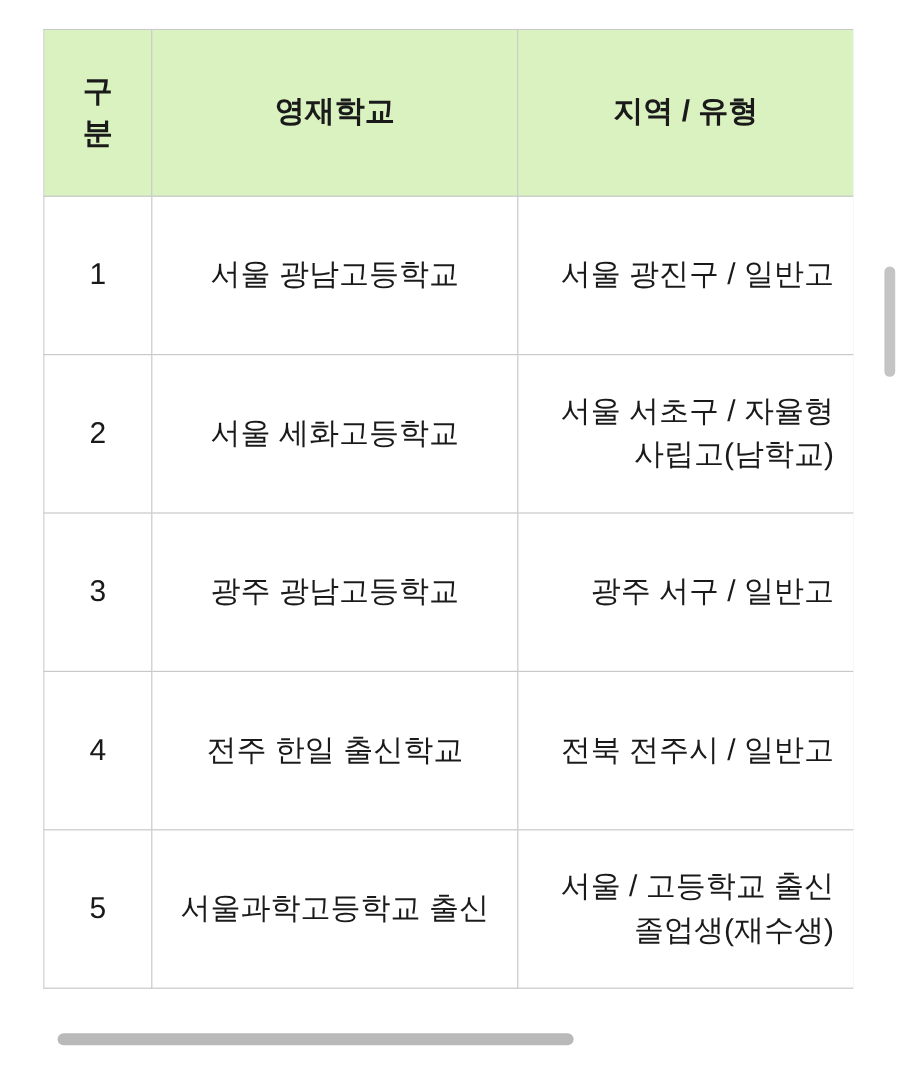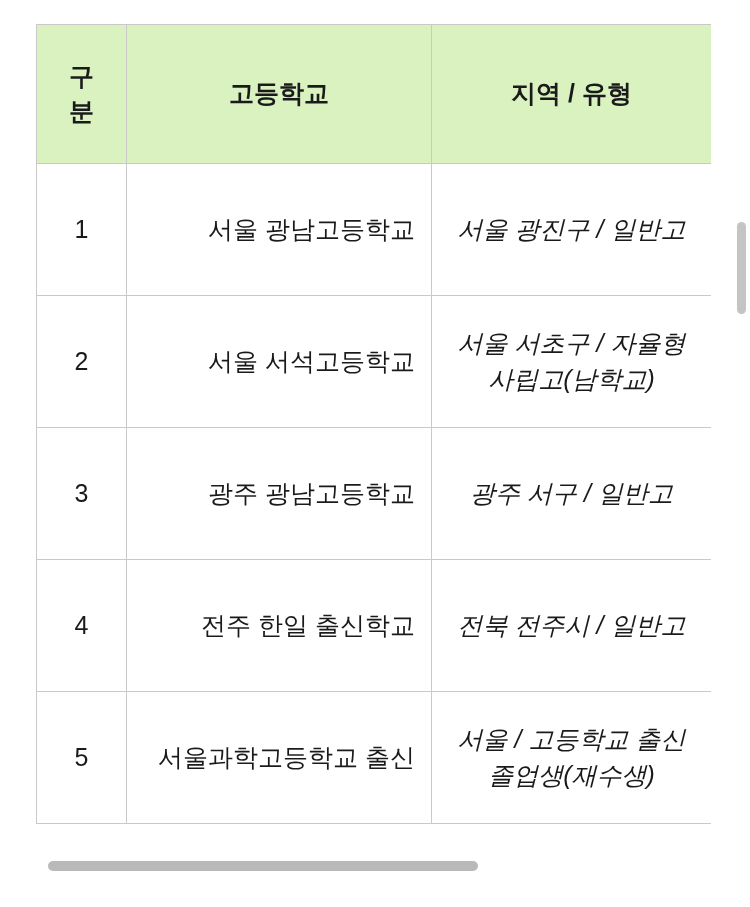--- a/index.html
+++ b/index.html
@@ -56,27 +56,26 @@
     padding-left: 6px;
     padding-right: 6px;
   }
   td.col-num {
     text-align: center;
     font-size: 26px;
     padding-left: 6px;
     padding-right: 6px;
   }
   td.col-school {
-    text-align: right;
+    text-align: center;
     font-size: 25px;
   }
   td.col-region {
-    text-align: center;
+    text-align: right;
     font-size: 25px;
-    font-style: italic;
   }
   tbody tr { height: 132px; }
 
   
   .hscroll-track {
     position: absolute;
     left: 36px;
     bottom: 36px;
     width: 675px;
     height: 10px;
@@ -118,33 +117,33 @@
   <div class="table-wrap">
     <table class="data-table">
       <colgroup>
         <col class="c0">
         <col class="c1">
         <col class="c2">
       </colgroup>
       <thead>
         <tr>
           <th class="head-num">구<br>분</th>
-          <th>고등학교</th>
+          <th>영재학교</th>
           <th>지역 / 유형</th>
         </tr>
       </thead>
       <tbody>
         <tr>
           <td class="col-num">1</td>
           <td class="col-school">서울 광남고등학교</td>
           <td class="col-region">서울 광진구 / 일반고</td>
         </tr>
         <tr>
           <td class="col-num">2</td>
-          <td class="col-school">서울 서석고등학교</td>
+          <td class="col-school">서울 세화고등학교</td>
           <td class="col-region">서울 서초구 / 자율형 사립고(남학교)</td>
         </tr>
         <tr>
           <td class="col-num">3</td>
           <td class="col-school">광주 광남고등학교</td>
           <td class="col-region">광주 서구 / 일반고</td>
         </tr>
         <tr>
           <td class="col-num">4</td>
           <td class="col-school">전주 한일 출신학교</td>

